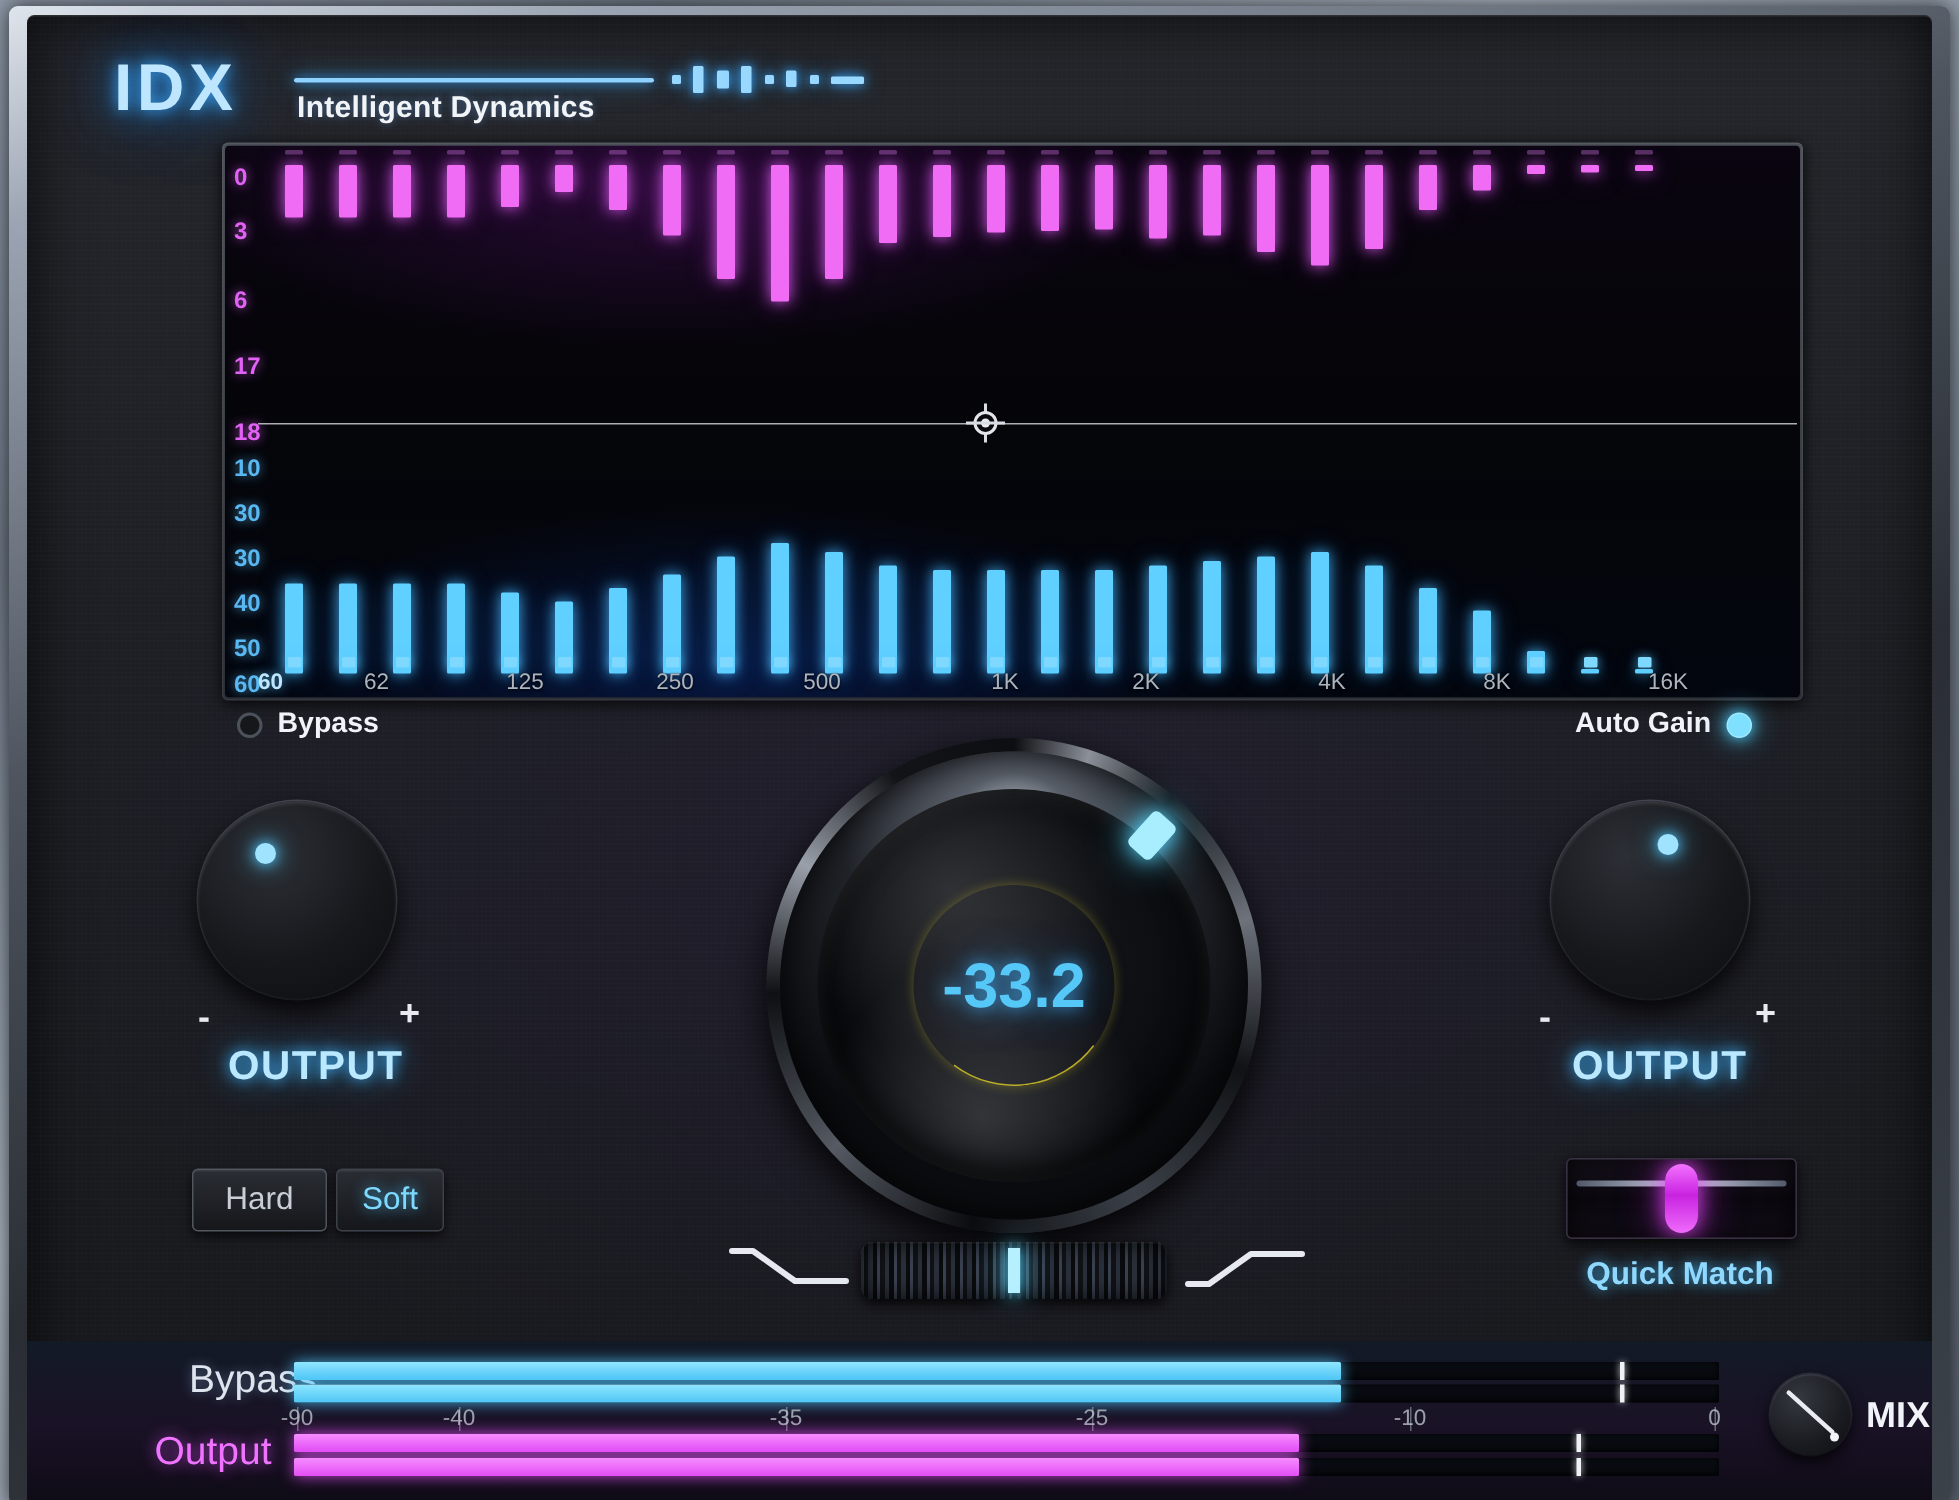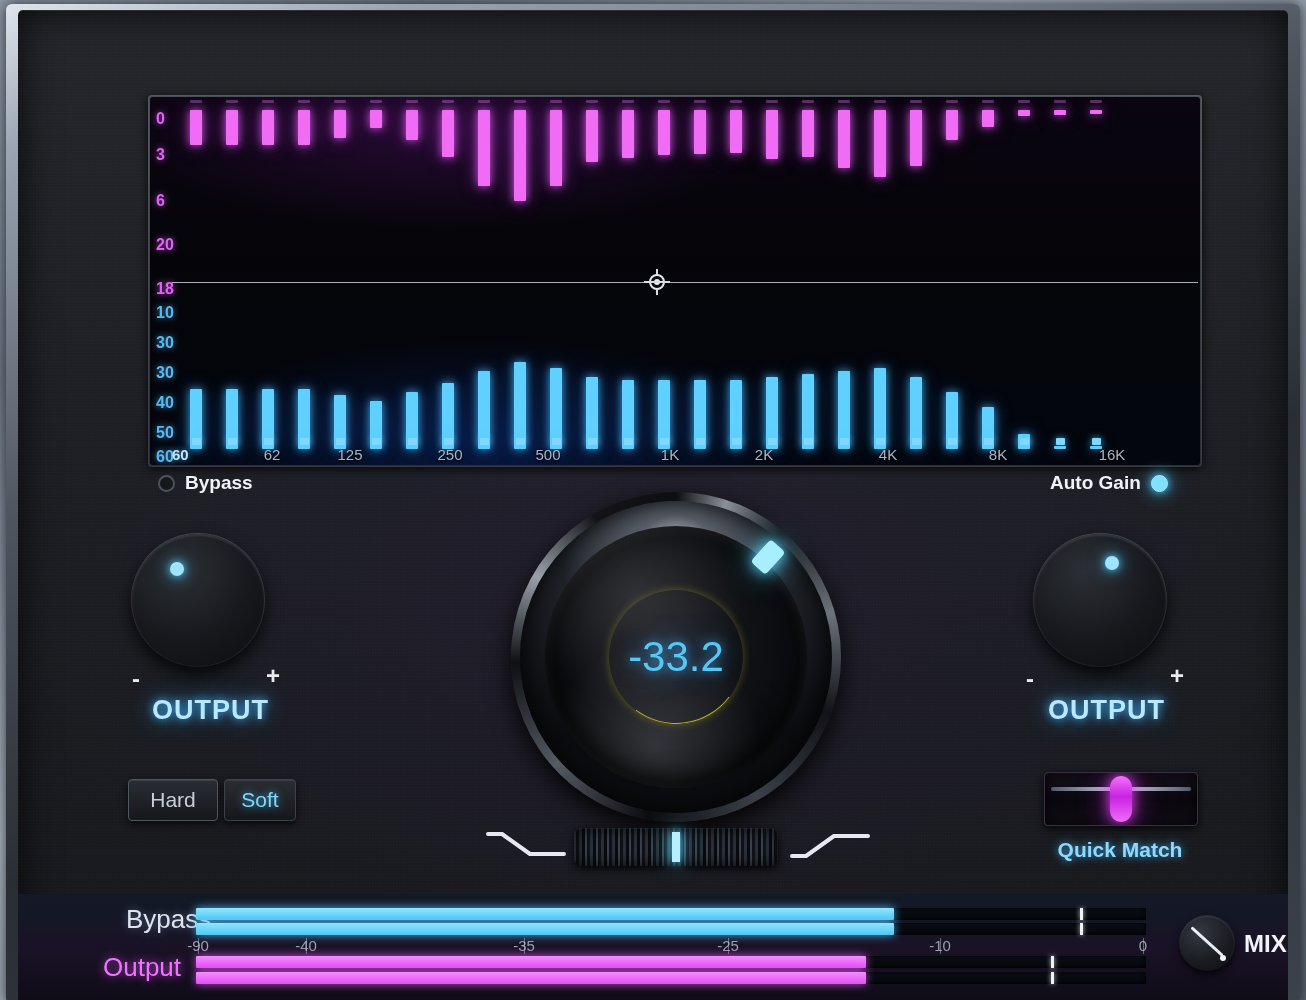--- a/index.html
+++ b/index.html
@@ -98,21 +98,21 @@
       radial-gradient(circle at 34% 26%, rgba(255,255,255,.13) 0%, rgba(255,255,255,0) 42%),
       radial-gradient(circle at 42% 84%, rgba(240,245,255,.17) 0%, rgba(255,255,255,0) 40%),
       radial-gradient(circle at 50% 45%, #1a1c21 0%, #0a0b0e 62%, #040507 100%);
     box-shadow:inset 0 3px 14px rgba(255,255,255,.09), inset 0 -8px 24px rgba(0,0,0,.9);}
   .cknob-arc{position:absolute;left:64px;top:64px;right:64px;bottom:64px;border-radius:50%;
     border:1px solid rgba(0,0,0,0);border-bottom-color:rgba(214,198,40,.85);
     transform:rotate(-8deg);box-shadow:0 0 8px rgba(214,198,40,.35);}
   .cknob-ind{position:absolute;width:20px;height:30px;border-radius:4px;background:#a8eeff;
     left:247px;top:50px;transform:rotate(42deg);
     box-shadow:0 0 14px #55d6ff,0 0 30px rgba(85,214,255,.8);}
-  .cknob-val{position:absolute;left:0;right:0;top:141px;text-align:center;font-size:42px;font-weight:400;
+  .cknob-val{position:absolute;left:0;right:0;top:141px;text-align:center;font-size:42px;font-weight:700;
     color:#55c8f8;text-shadow:0 0 12px rgba(70,180,250,.85),0 0 28px rgba(50,150,240,.55);}
 
   
   .seg{position:absolute;height:42px;border-radius:4px;box-sizing:border-box;
     display:flex;align-items:center;justify-content:center;font-size:21px;
     background:linear-gradient(180deg,#2a2d33,#15171b);
     border:1px solid #51575f;box-shadow:0 3px 7px rgba(0,0,0,.7), inset 0 1px 0 rgba(255,255,255,.08);}
   .seg.inactive{color:#c9ced6;text-align:center;}
   .seg.active{color:#7ed9ff;border-color:#3c424a;text-shadow:0 0 9px rgba(79,200,255,.85);}
 
@@ -159,27 +159,42 @@
   .mixknob b{position:absolute;right:8px;bottom:9px;width:6px;height:6px;border-radius:50%;background:#f0f4f9;}
   .mix-label{position:absolute;left:1226px;top:920px;font-size:24px;font-weight:700;color:#f0f3f8;}
 </style>
 </head>
 <body>
 
 <div id="plugin">
   <div class="bezel"></div>
   <div class="panel">
 
+    <div class="hdr">
+      <div class="logo">IDX</div>
+      <div class="hline"></div>
+      <div class="tagline">Intelligent Dynamics</div>
+      <div class="dashes" id="dashes">
+          <i style="left: 0px; top: 8px; width: 6px; height: 6px;"></i>
+          <i style="left: 14px; top: 2px; width: 7px; height: 18px;"></i>
+          <i style="left: 30px; top: 5px; width: 8px; height: 12px;"></i>
+          <i style="left: 46px; top: 2px; width: 7px; height: 18px;"></i>
+          <i style="left: 62px; top: 8px; width: 6px; height: 6px;"></i>
+          <i style="left: 76px; top: 5px; width: 7px; height: 11px;"></i>
+          <i style="left: 92px; top: 8px; width: 6px; height: 6px;"></i>
+          <i style="left: 106px; top: 9px; width: 22px; height: 5px;"></i>
+        </div>
+    </div>
 
     <div class="graph-frame">
       <div class="graph" id="graph">
           <div class="ytick top" style="top: 14px;">0</div>
           <div class="ytick top" style="top: 50px;">3</div>
           <div class="ytick top" style="top: 96px;">6</div>
-          <div class="ytick top" style="top: 140px;">20</div>
+          <div class="ytick top" style="top: 140px;">17</div>
           <div class="ytick top" style="top: 184px;">18</div>
           <div class="ytick bot" style="top: 208px;">10</div>
           <div class="ytick bot" style="top: 238px;">30</div>
           <div class="ytick bot" style="top: 268px;">30</div>
           <div class="ytick bot" style="top: 298px;">40</div>
           <div class="ytick bot" style="top: 328px;">50</div>
           <div class="ytick bot" style="top: 352px;">60</div>
           <div class="thresh" style="top: 185px;"></div>
           <div class="cross" style="left: 494px; top: 172px;">
             <span></span>
@@ -282,21 +297,21 @@
           <div class="bottick" style="left: 870px;"></div>
           <div class="toptick" style="left: 904px;"></div>
           <div class="bar gr" style="left: 904px; top: 13px; width: 12px; height: 4.6px;"></div>
           <div class="bar sp" style="left: 904px; width: 12px; height: 3px; top: 349px;"></div>
           <div class="bottick" style="left: 906px;"></div>
           <div class="toptick" style="left: 940px;"></div>
           <div class="bar gr" style="left: 940px; top: 13px; width: 12px; height: 4px;"></div>
           <div class="bar sp" style="left: 940px; width: 12px; height: 3px; top: 349px;"></div>
           <div class="bottick" style="left: 942px;"></div>
           <div class="xtick first" style="left: 22px;">60</div>
-          <div class="xtick" style="left: 122px; margin-top: 40px;">62</div>
+          <div class="xtick" style="left: 101px; margin-top: 40px;">62</div>
           <div class="xtick" style="left: 200px;">125</div>
           <div class="xtick" style="left: 300px;">250</div>
           <div class="xtick" style="left: 398px;">500</div>
           <div class="xtick" style="left: 520px;">1K</div>
           <div class="xtick" style="left: 614px;">2K</div>
           <div class="xtick" style="left: 738px;">4K</div>
           <div class="xtick" style="left: 848px;">8K</div>
           <div class="xtick" style="left: 962px;">16K</div>
         </div>
     </div>

